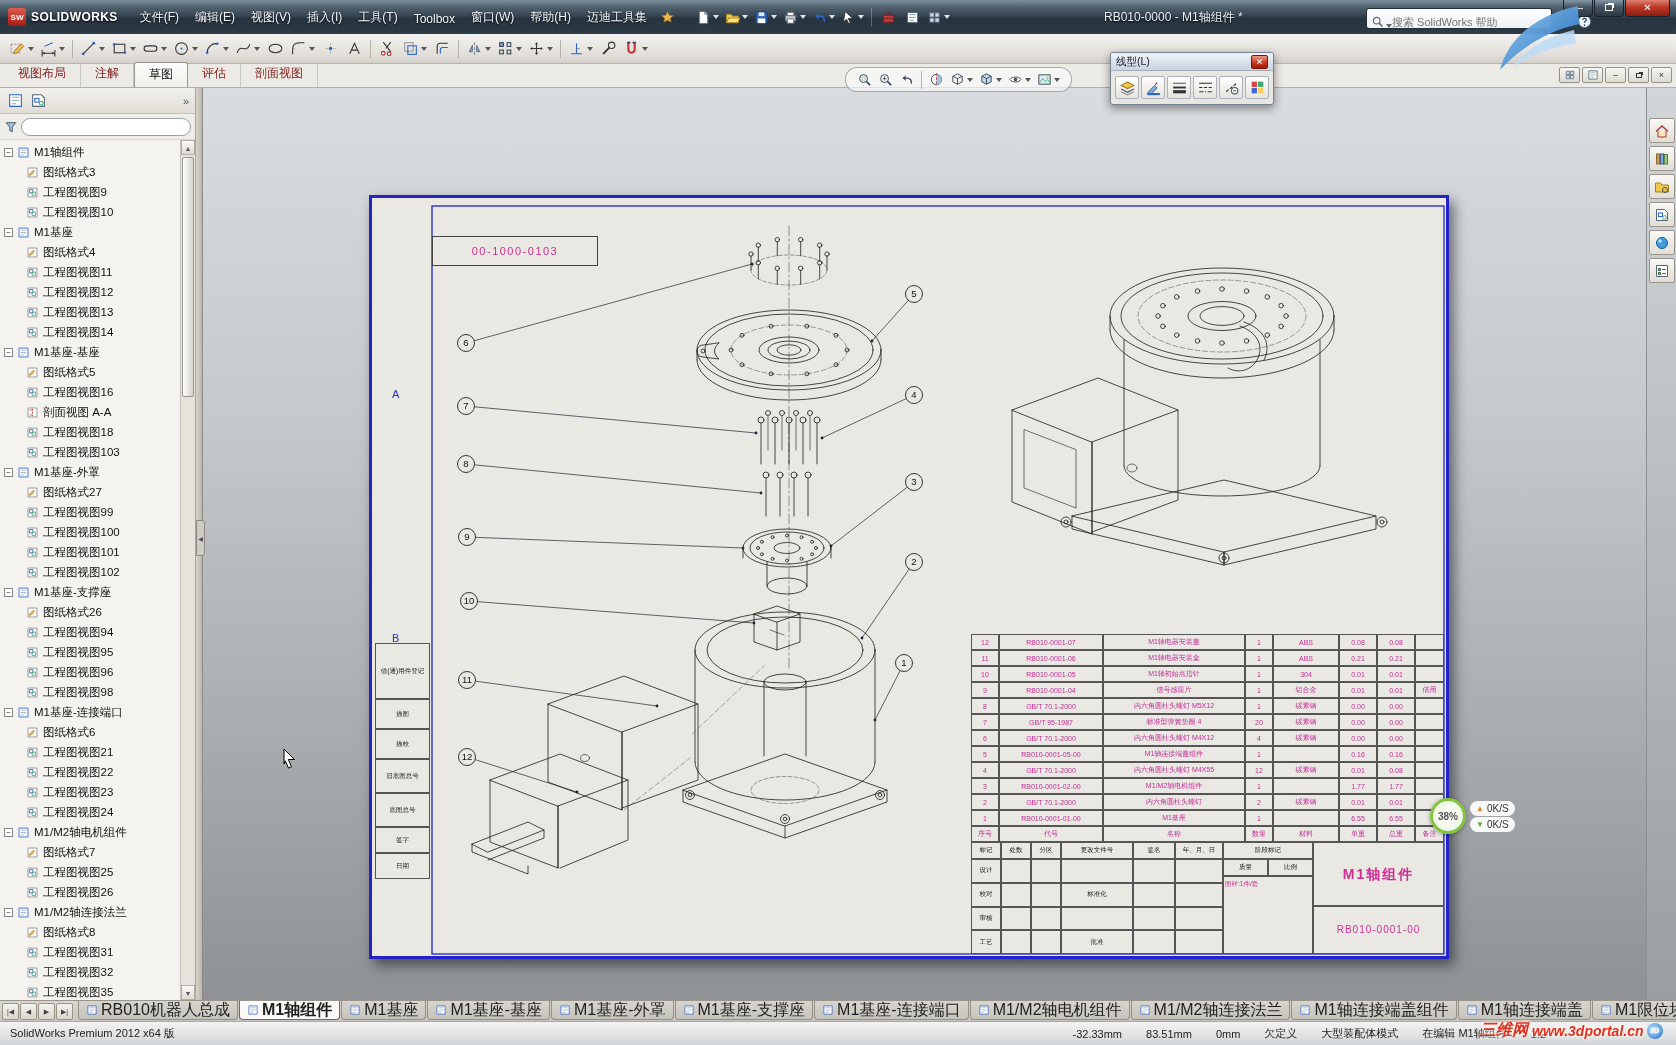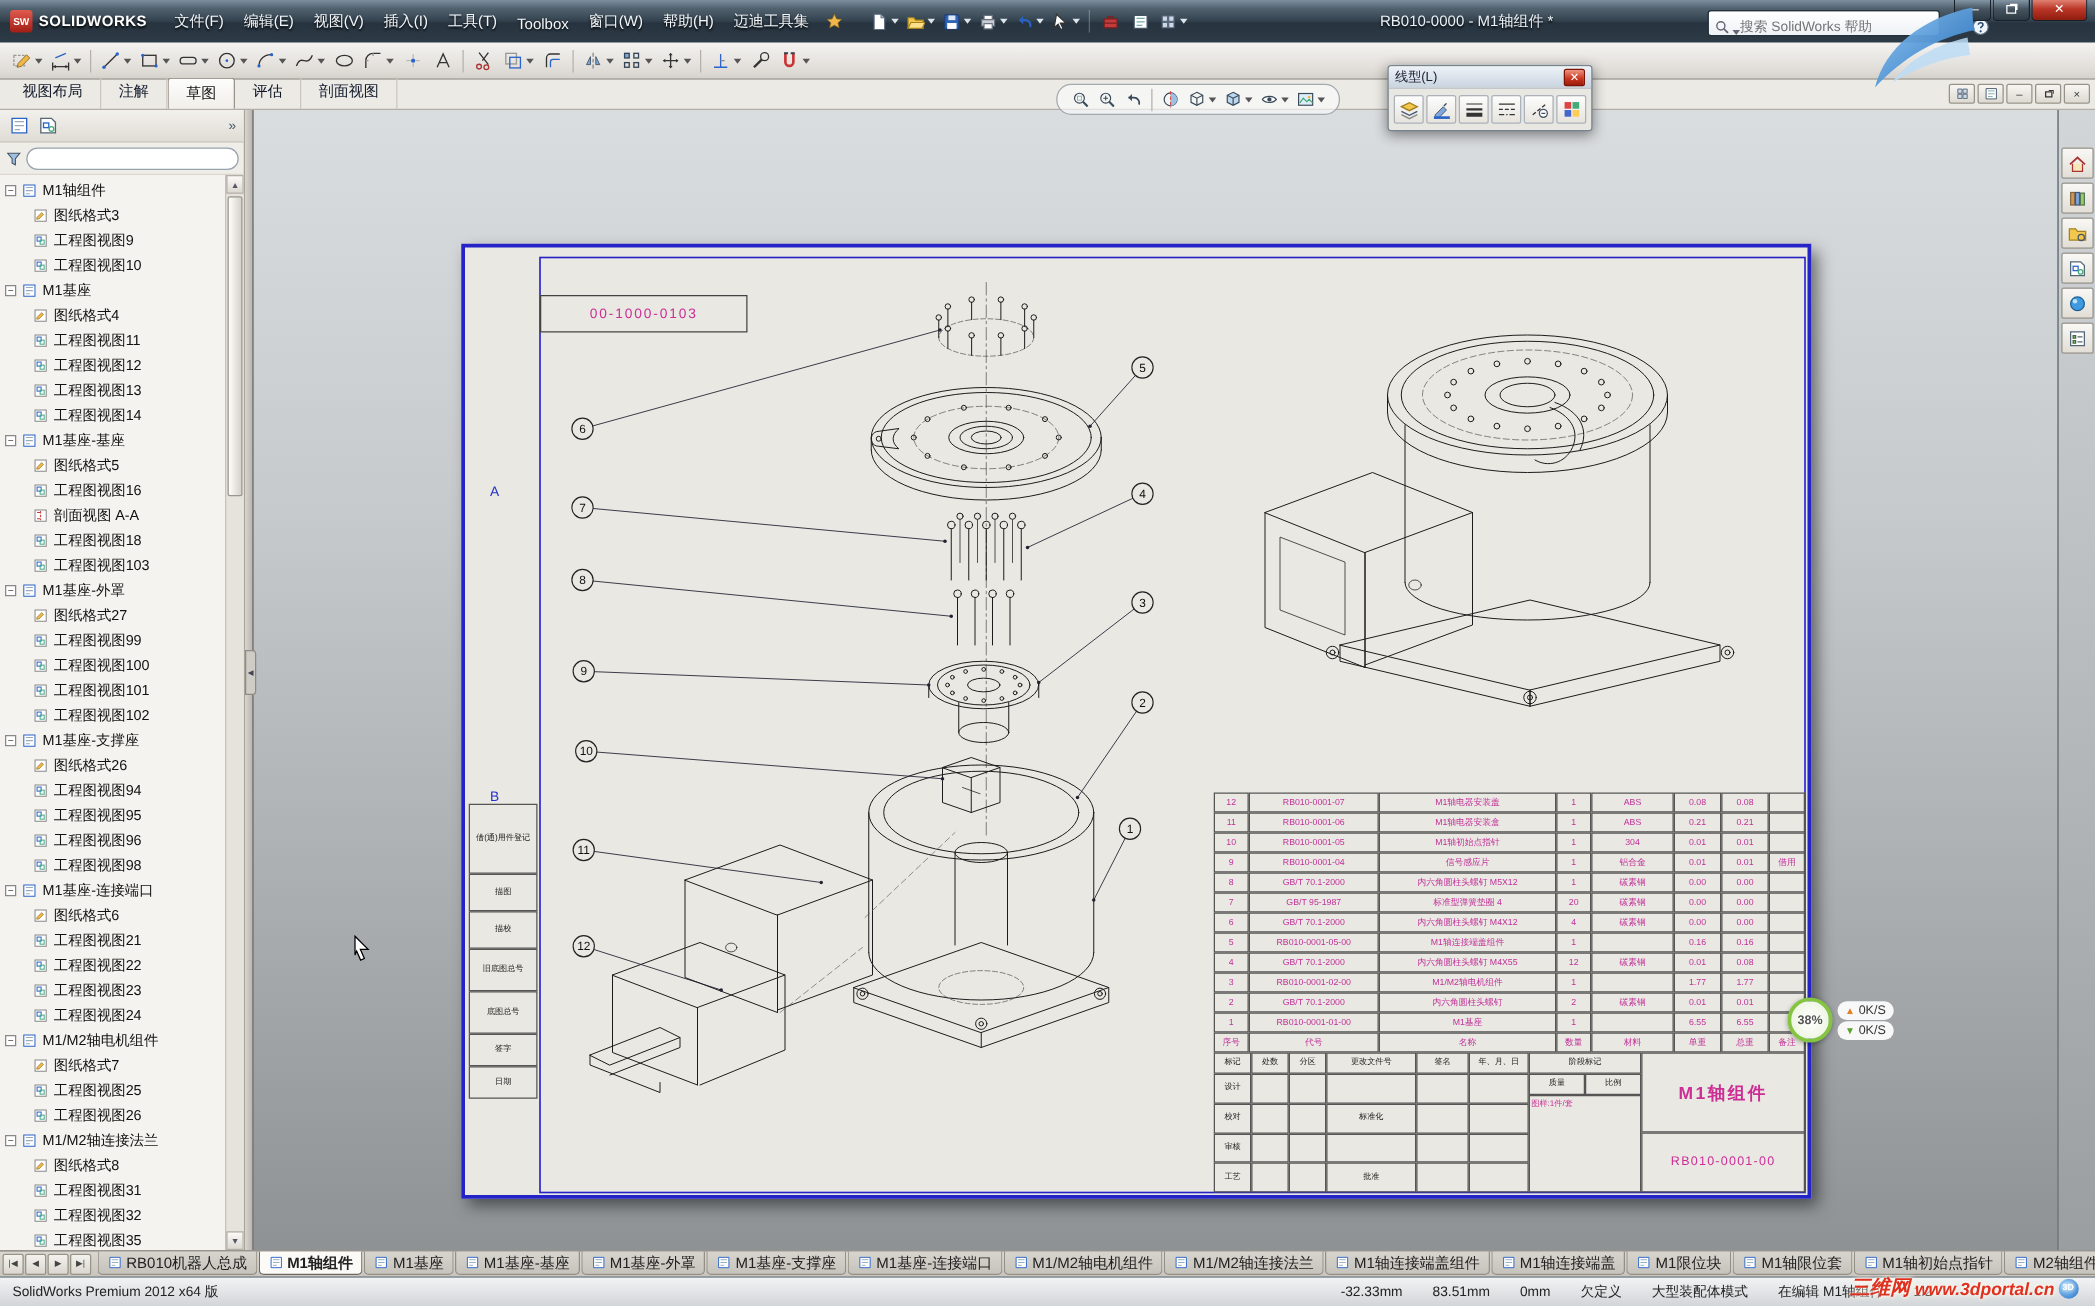--- a/index.html
+++ b/index.html
@@ -30,21 +30,21 @@
   .winbtn.close { width:45px; background:linear-gradient(#e08173,#bb3626 45%,#8e1d10); }
   .restore-glyph { display:inline-block; width:8px; height:7px; border:1px solid #fff; margin-top:4px; box-shadow:2px -2px 0 -1px #fff; }
   #swoosh { position:absolute; left:1488px; top:2px; width:100px; height:74px; z-index:3; pointer-events:none; }
 
   
   #toolbar { position:absolute; left:0; top:34px; width:1676px; height:30px;
     background:linear-gradient(#f4f3f1,#e2dfda 70%,#d5d2cc); border-bottom:1px solid #b9b5ae; display:flex; align-items:center; padding-left:6px; }
 
   
   #tabstrip { position:absolute; left:0; top:64px; width:1676px; height:24px; background:#eceae5; border-bottom:1px solid #b3afa8; display:flex; align-items:flex-end; padding-left:4px; }
-  .cmdtab { padding:3px 14px 4px; font-size:12px; color:#0f172a; border-right:1px solid #cbc7c0; cursor:default; }
+  .cmdtab { padding:3px 14px 4px; font-size:12px; color:#7f1d1d; border-right:1px solid #cbc7c0; cursor:default; }
   .cmdtab.active { background:linear-gradient(#fdfdfc,#f1efe9); border:1px solid #9a958c; border-bottom:none; border-radius:3px 3px 0 0; color:#111; }
   #docctrls { position:absolute; right:4px; top:3px; display:flex; align-items:center; }
   .docbtn { width:21px; height:16px; background:linear-gradient(#f7f6f3,#dedad2); border:1px solid #979287; border-radius:2px; margin-left:2px;
     font-size:9px; color:#333; text-align:center; line-height:14px; display:flex;align-items:center;justify-content:center;}
   .docbtn .ic{width:12px;height:12px}
   .restore-sm { display:inline-block; width:6px; height:5px; border:1px solid #333; box-shadow:2px -2px 0 -1px #333; }
 
   
   .ibtn { height:24px; min-width:24px; padding:0 2px; display:inline-flex; align-items:center; justify-content:center;
     background:transparent; border:1px solid transparent; border-radius:2px; }
@@ -127,21 +127,21 @@
     font-size:10px; color:#333; height:15px; }
   .net-up { color:#e67e22; font-size:8px; margin-right:3px; }
   .net-down { color:#5aa332; font-size:8px; margin-right:3px; }
 
   
   #sheettabsbar { position:absolute; left:0; top:1000px; width:1676px; height:21px; background:linear-gradient(#dbd8d2,#c8c5bf);
     border-top:1px solid #9a958c; display:flex; align-items:center; padding-left:2px; overflow:hidden; }
   .navbtn { width:17px; height:17px; background:linear-gradient(#f4f2ee,#dbd7cf); border:1px solid #999488; border-radius:2px;
     font-size:7px; color:#444; text-align:center; line-height:15px; margin-right:1px; flex-shrink:0;}
   #sheettabs { display:flex; align-items:flex-start; margin-left:4px; height:20px; overflow:hidden; }
-  .stab { display:flex; align-items:center; gap:3px; padding:2px 7px; font-size:12px; color:#222; white-space:nowrap;
+  .stab { display:flex; align-items:center; gap:3px; padding:2px 7px; font-size:16px; color:#222; white-space:nowrap;
     background:linear-gradient(#d8d5cf,#c6c3bd); border:1px solid #948f85; border-top:none; border-radius:0 0 4px 4px; margin-right:1px; height:19px;}
   .stab.active { background:#fbfaf7; font-weight:bold; border-color:#6f6a60; }
   .stab .ic { width:12px; height:12px; }
 
   
   #statusbar { position:absolute; left:0; top:1021px; width:1676px; height:24px;
     background:linear-gradient(#f2f3f4,#d2d5d8); border-top:1px solid #a6aaad; display:flex; align-items:center; padding:0 10px; font-size:11px; color:#222;}
   #sb-right { margin-left:auto; display:flex; align-items:center; gap:24px; padding-right:120px; white-space:nowrap; }
 
   

